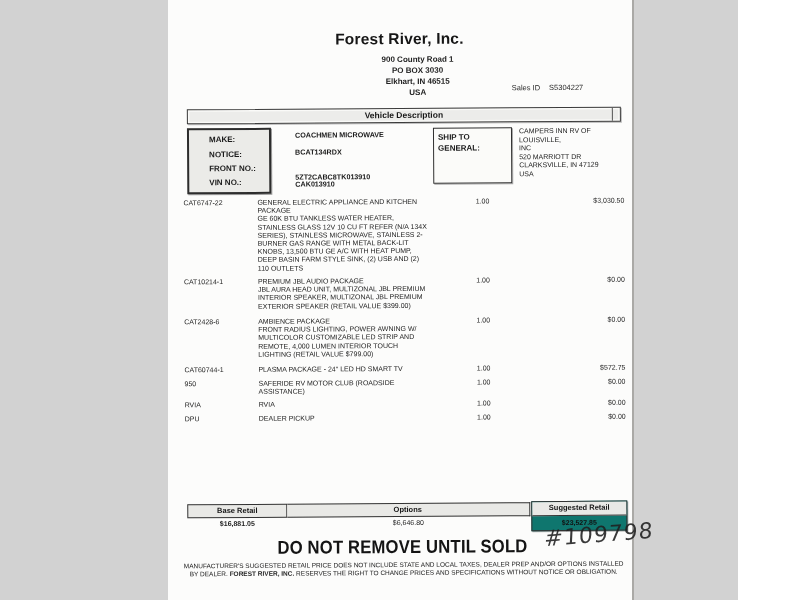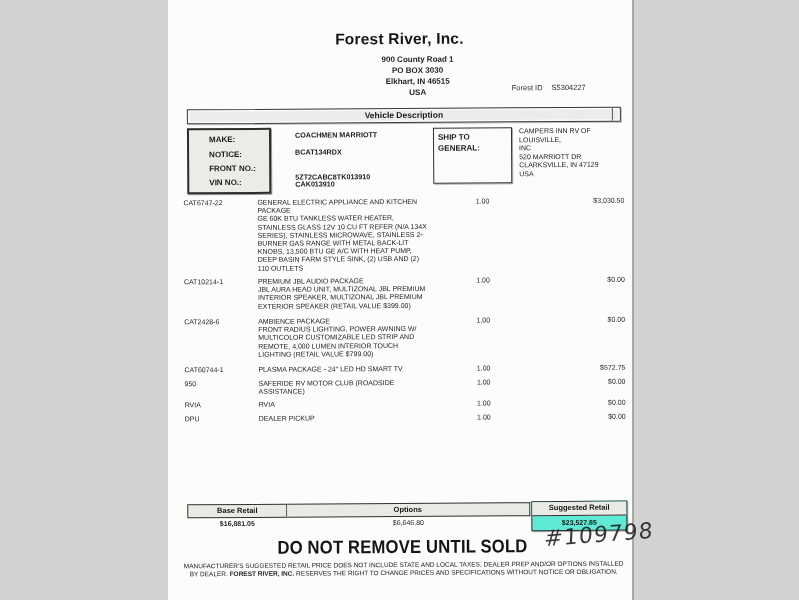--- a/index.html
+++ b/index.html
@@ -1,18 +1,18 @@
 <!DOCTYPE html>
 <html><head>
 <meta charset="utf-8">
 <style>
   * { margin:0; padding:0; box-sizing:border-box; }
   html,body { width:799px; height:600px; }
   body { font-family:"Liberation Sans", sans-serif; color:#1c1c1c; }
-  .canvas { position:relative; width:799px; height:600px; background:#d2d2d2; overflow:hidden; }
+  .canvas { position:relative; width:738px; height:600px; background:#d2d2d2; overflow:hidden; }
   .page { position:absolute; left:168px; top:0; width:466px; height:600px;
           background:#fcfcfb; border-right:2px solid #aaa9a6; }
   .scan { position:absolute; inset:0; transform:rotate(-0.35deg); transform-origin:400px 300px; }
 
   
   .company { position:absolute; left:168px; top:30px; width:466px; text-align:center;
              font-size:15.5px; font-weight:bold; letter-spacing:.2px; color:#161616; }
   .addr { position:absolute; left:186px; top:54px; width:466px; text-align:center;
           font-size:8px; font-weight:bold; line-height:11px; color:#222; }
   .salesid { position:absolute; left:513px; top:84px; font-size:7.5px; color:#2a2a2a; }
@@ -50,21 +50,21 @@
   
   .sum-head { position:absolute; top:503px; height:14px; border:1.5px solid #333;
               background:#e9e9e6; font-size:7.5px; font-weight:bold; text-align:center;
               line-height:11px; color:#161616; }
   .sum-base-h { left:186px; width:100px; }
   .sum-opt-h  { left:285.5px; width:243px; border-left:none; }
   .sum-val { position:absolute; top:519px; font-size:7px; text-align:center; color:#1d1d1d; }
   .sum-base-v { left:186px; width:100px; font-weight:bold; }
   .sum-opt-v  { left:286px; width:242px; }
   .sr-box { position:absolute; left:530px; top:502px; width:96px; height:30px;
-            border:1.5px solid #333; background:#5eead4; box-shadow:1px 1px 0 #aaa; }
+            border:1.5px solid #333; background:#0f766e; box-shadow:1px 1px 0 #aaa; }
   .sr-head { height:13.5px; border-bottom:1.5px solid #333; background:#e9e9e6;
              font-size:7.5px; font-weight:bold; text-align:center; line-height:12px; color:#161616; }
   .sr-val  { font-size:7px; font-weight:bold; text-align:center; line-height:13px; color:#111; }
 
   
   .dnr { position:absolute; left:168px; top:536px; width:466px; text-align:center; }
   .dnr span { display:inline-block; font-size:18.5px; font-weight:bold; letter-spacing:.2px;
               transform:scaleX(.9); color:#141414; }
   .stock-no { position:absolute; left:543px; top:527px; font-family:"DejaVu Sans", sans-serif;
               font-size:22px; color:#1f1f1f; transform:rotate(-4deg) skewX(-7deg);
@@ -82,36 +82,36 @@
   <div class="scan">
 
     <div class="company">Forest River, Inc.</div>
     <div class="addr">
       <div>900 County Road 1</div>
       <div>PO BOX 3030</div>
       <div>Elkhart, IN 46515</div>
       <div>USA</div>
     </div>
     <div class="salesid">
-      <span>Forest ID</span><span>S5304227</span>
+      <span>Sales ID</span><span>S5304227</span>
     </div>
 
     <div class="vd-bar">
       <div class="vd-title">Vehicle Description</div>
       <div class="divider"></div>
     </div>
 
     <div class="label-box">
       <div style="top:5px">MAKE:</div>
       <div style="top:20px">NOTICE:</div>
       <div style="top:34px">FRONT NO.:</div>
       <div style="top:48px">VIN NO.:</div>
     </div>
     <div class="veh-vals">
-      <div style="top:130px">COACHMEN MARRIOTT</div>
+      <div style="top:130px">COACHMEN MICROWAVE</div>
       <div style="top:147px">BCAT134RDX</div>
       <div style="top:179px">CAK013910</div>
       <div style="top:172px">5ZT2CABC8TK013910</div>
     </div>
 
     <div class="ship-box">
       <div style="top:4px">SHIP TO</div>
       <div style="top:15px">GENERAL:</div>
     </div>
     <div class="ship-addr">CAMPERS INN RV OF LOUISVILLE,

